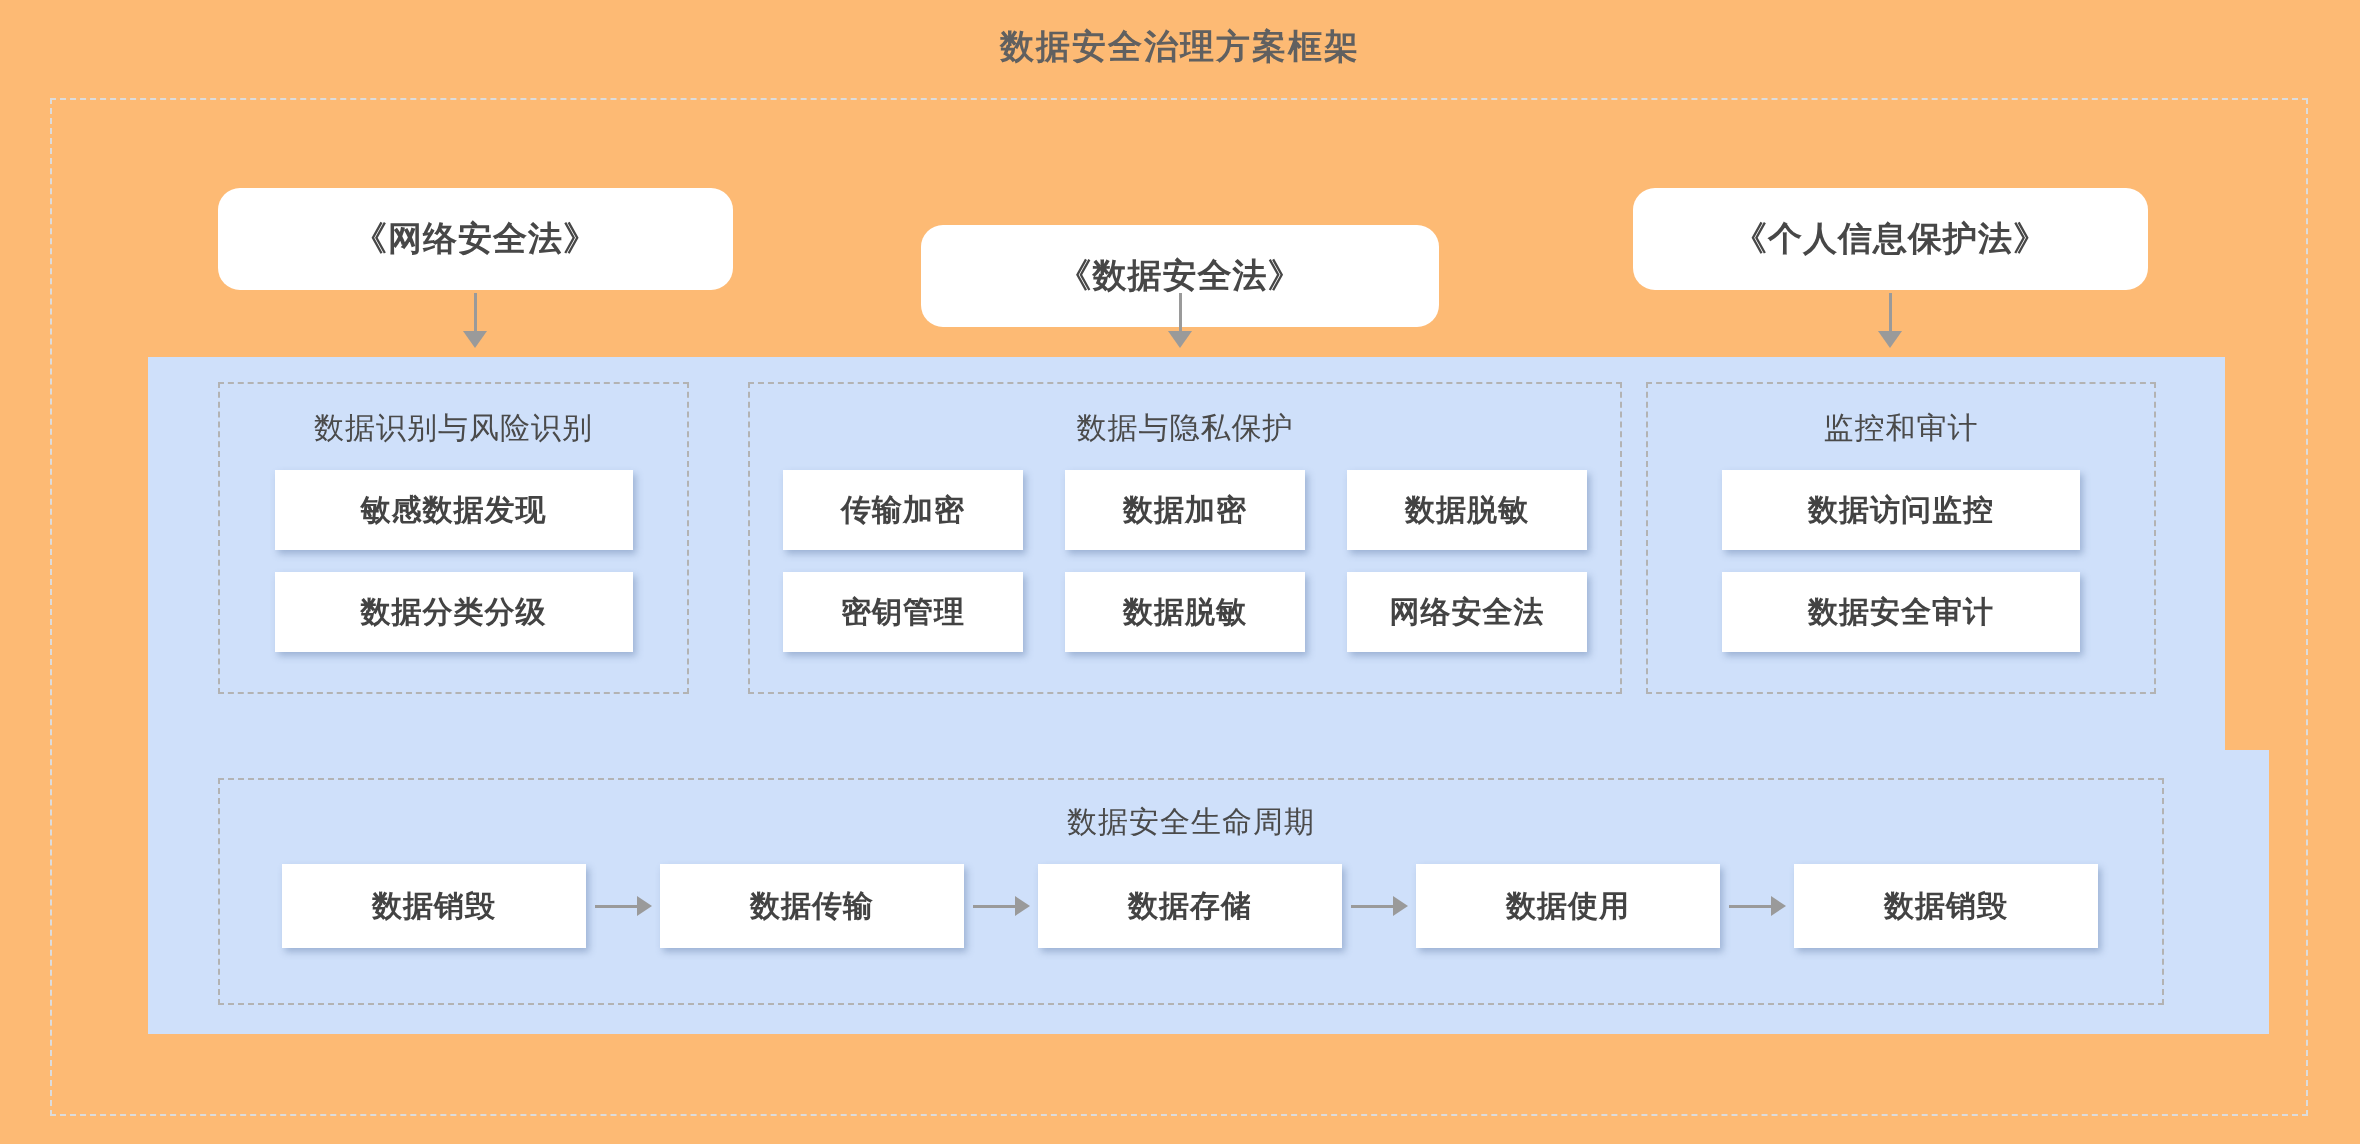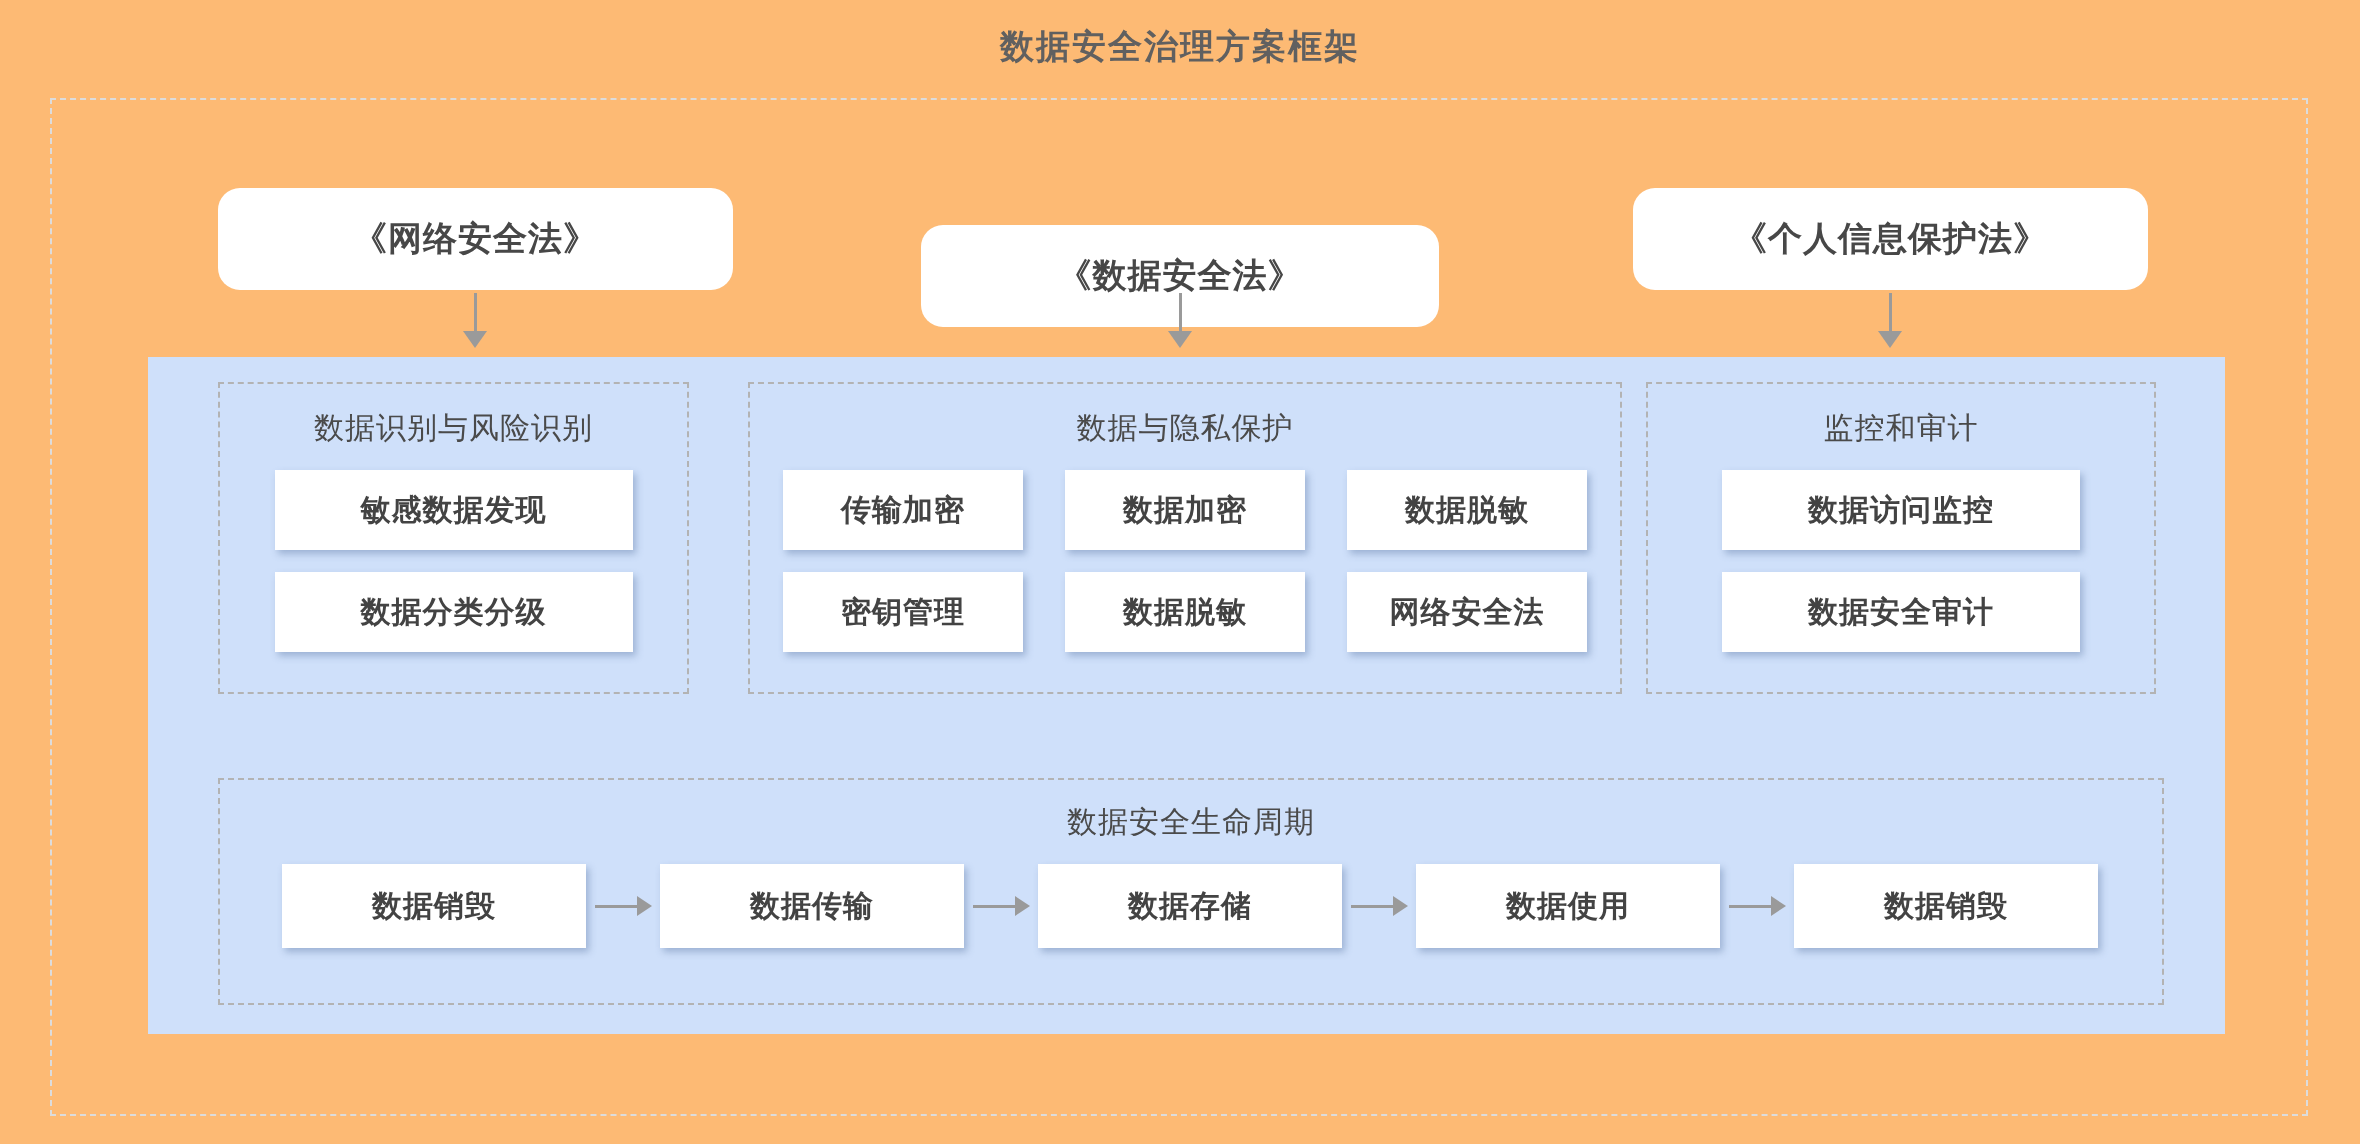--- a/index.html
+++ b/index.html
@@ -16,21 +16,21 @@
   .law-2{left:921px;width:518px;margin-top:37px;}
   .law-3{left:1633px;width:515px;}
   .v-arrow{position:absolute;top:293px;width:24px;height:56px;}
   .v-arrow .stem{position:absolute;left:10.5px;top:0;width:3px;height:38px;background:#9a9a9a;}
   .v-arrow .head{position:absolute;left:0;top:38px;width:0;height:0;
         border-left:12px solid transparent;border-right:12px solid transparent;
         border-top:17px solid #9a9a9a;}
   .va-1{left:463px;} .va-2{left:1168px;} .va-3{left:1878px;}
   .panel{position:absolute;left:148px;width:2077px;background:#cfe0fa;}
   .panel-governance{top:357px;height:428px;}
-  .panel-lifecycle{top:750px;height:284px;}
+  .panel-lifecycle{top:750px;height:284px;padding-left:44px;}
   .dashed-section{position:absolute;border:2px dashed #b3b3b3;}
   .sec-1{left:70px;top:25px;width:467px;height:308px;}
   .sec-2{left:600px;top:25px;width:870px;height:308px;}
   .sec-3{left:1498px;top:25px;width:506px;height:308px;}
   .sec-title{position:absolute;left:0;right:0;top:24px;text-align:center;
         font-size:30px;color:#4a4a4a;letter-spacing:1px;}
   .item-box{position:absolute;background:#ffffff;display:flex;align-items:center;justify-content:center;
         font-size:30px;font-weight:bold;color:#434343;height:80px;letter-spacing:1px;
         box-shadow:3px 4px 7px rgba(96,122,166,0.45);}
   .sec-1 .item-box,.sec-3 .item-box{left:50%;transform:translateX(-50%);width:358px;}

